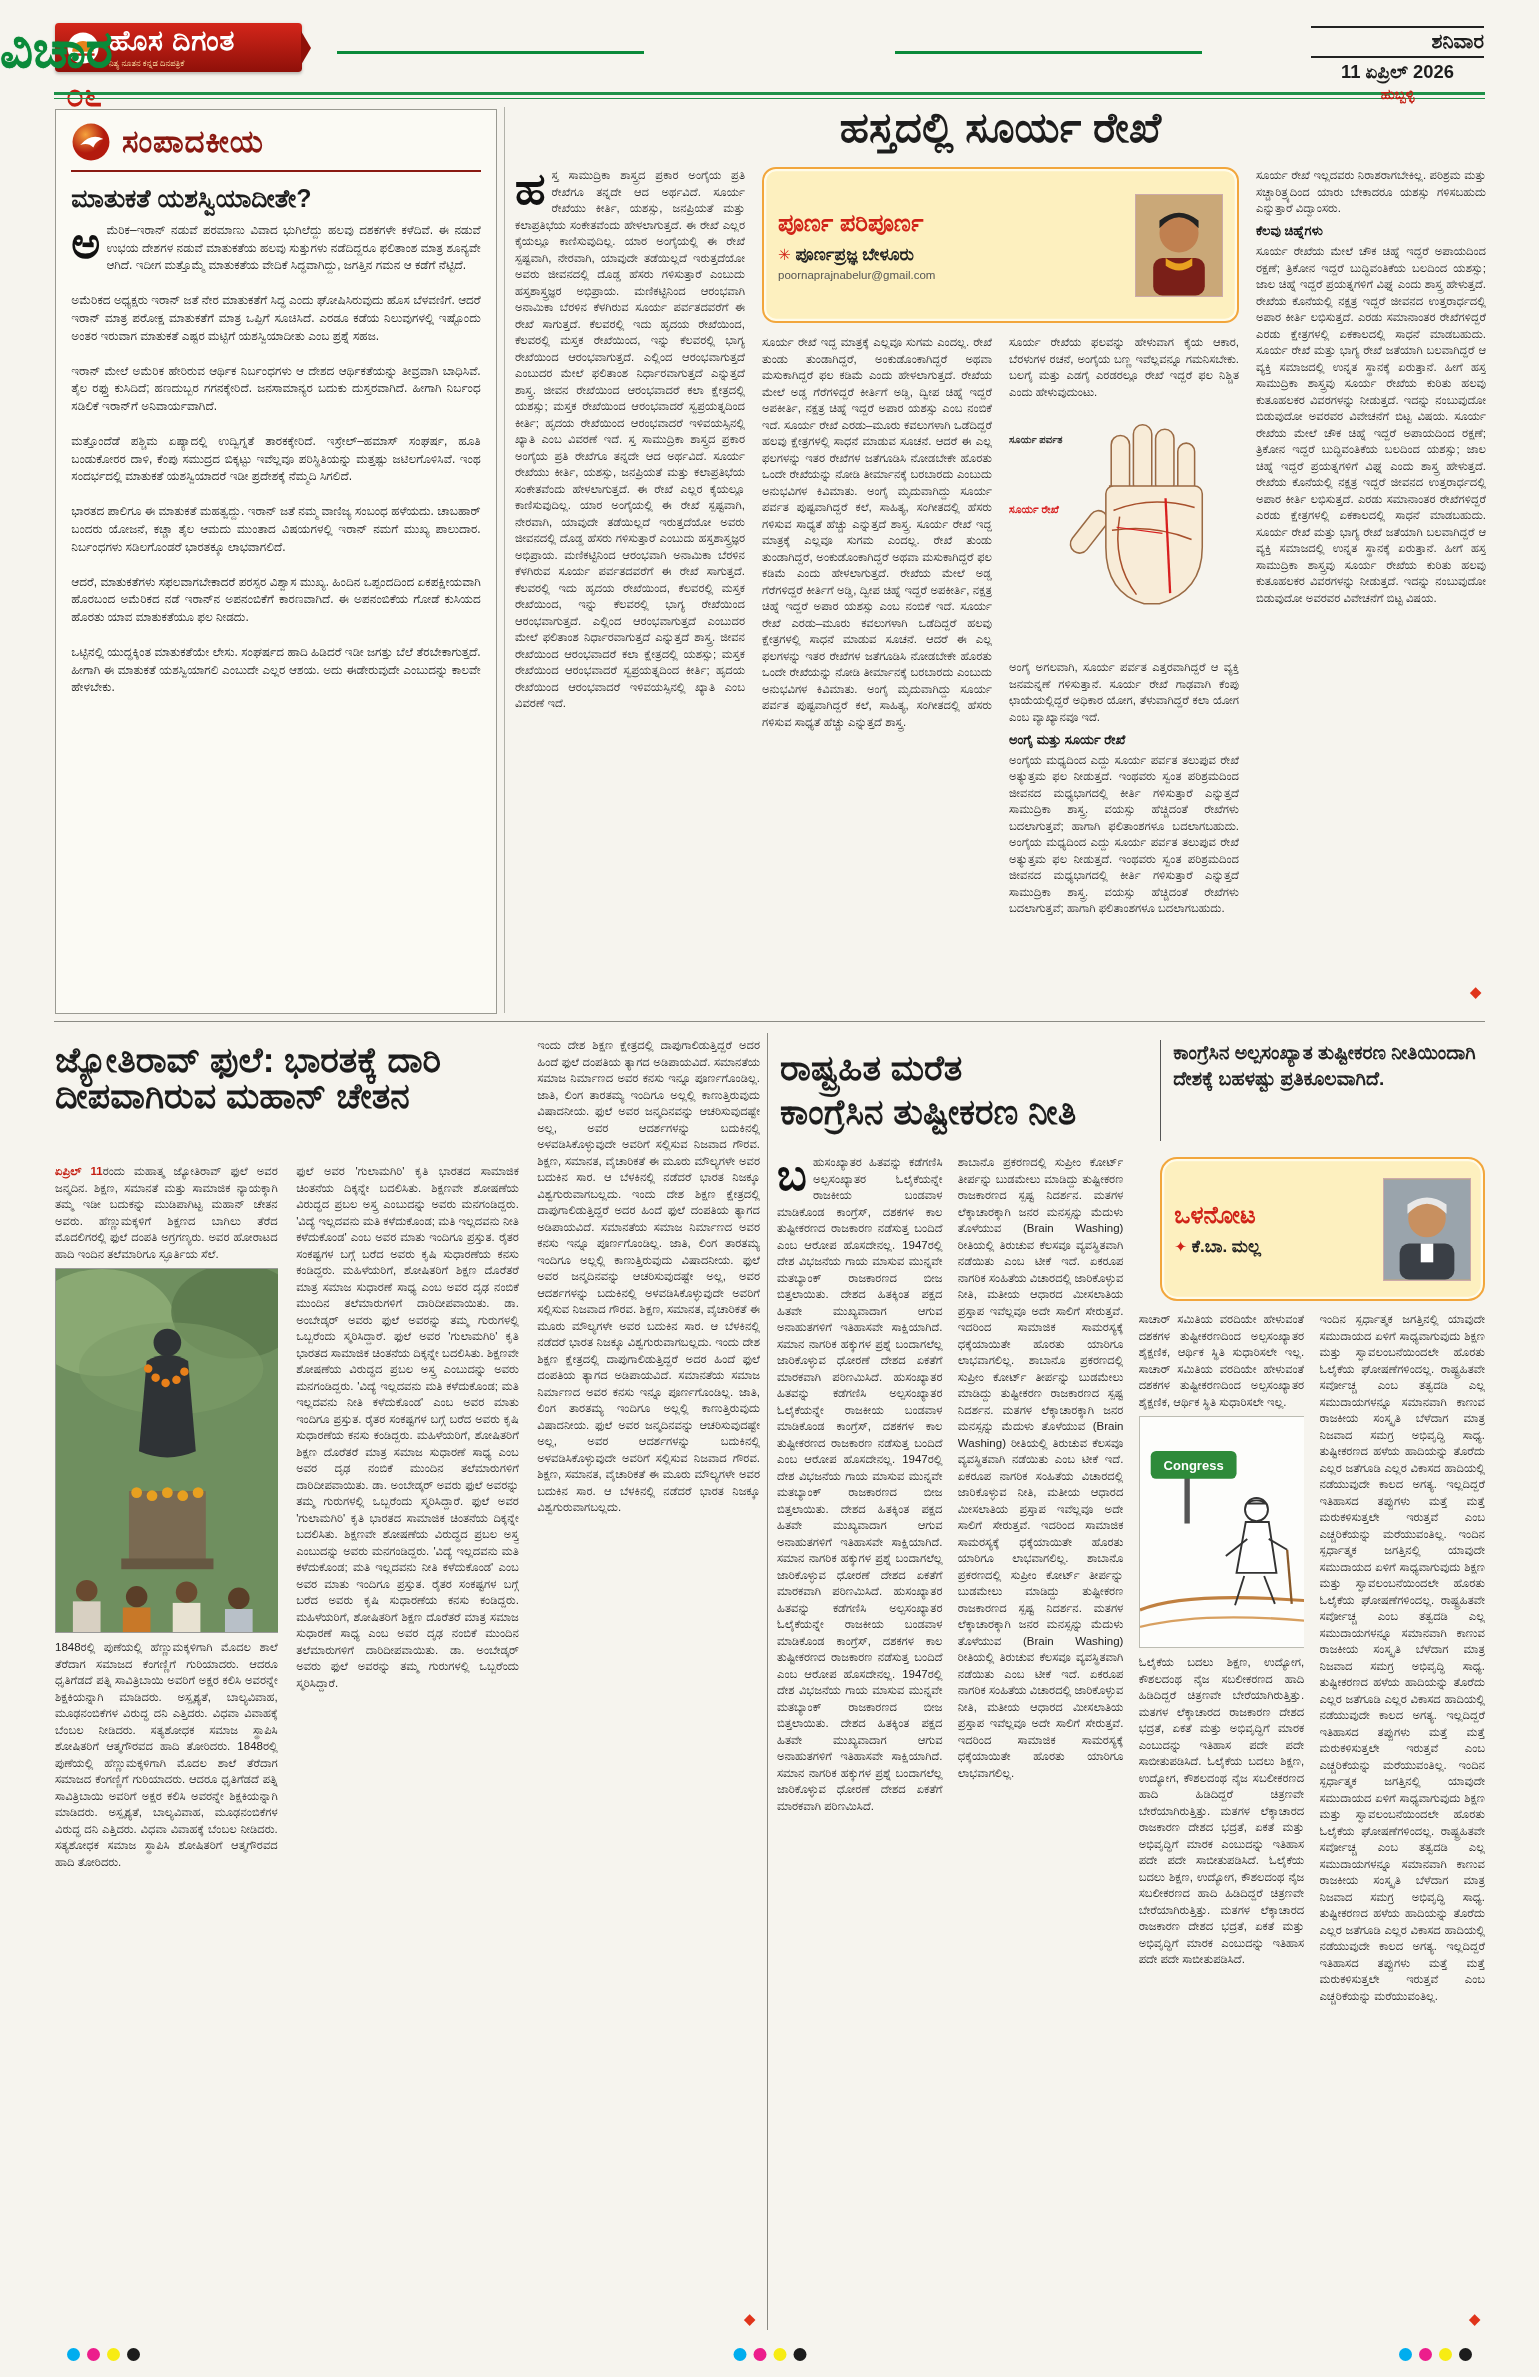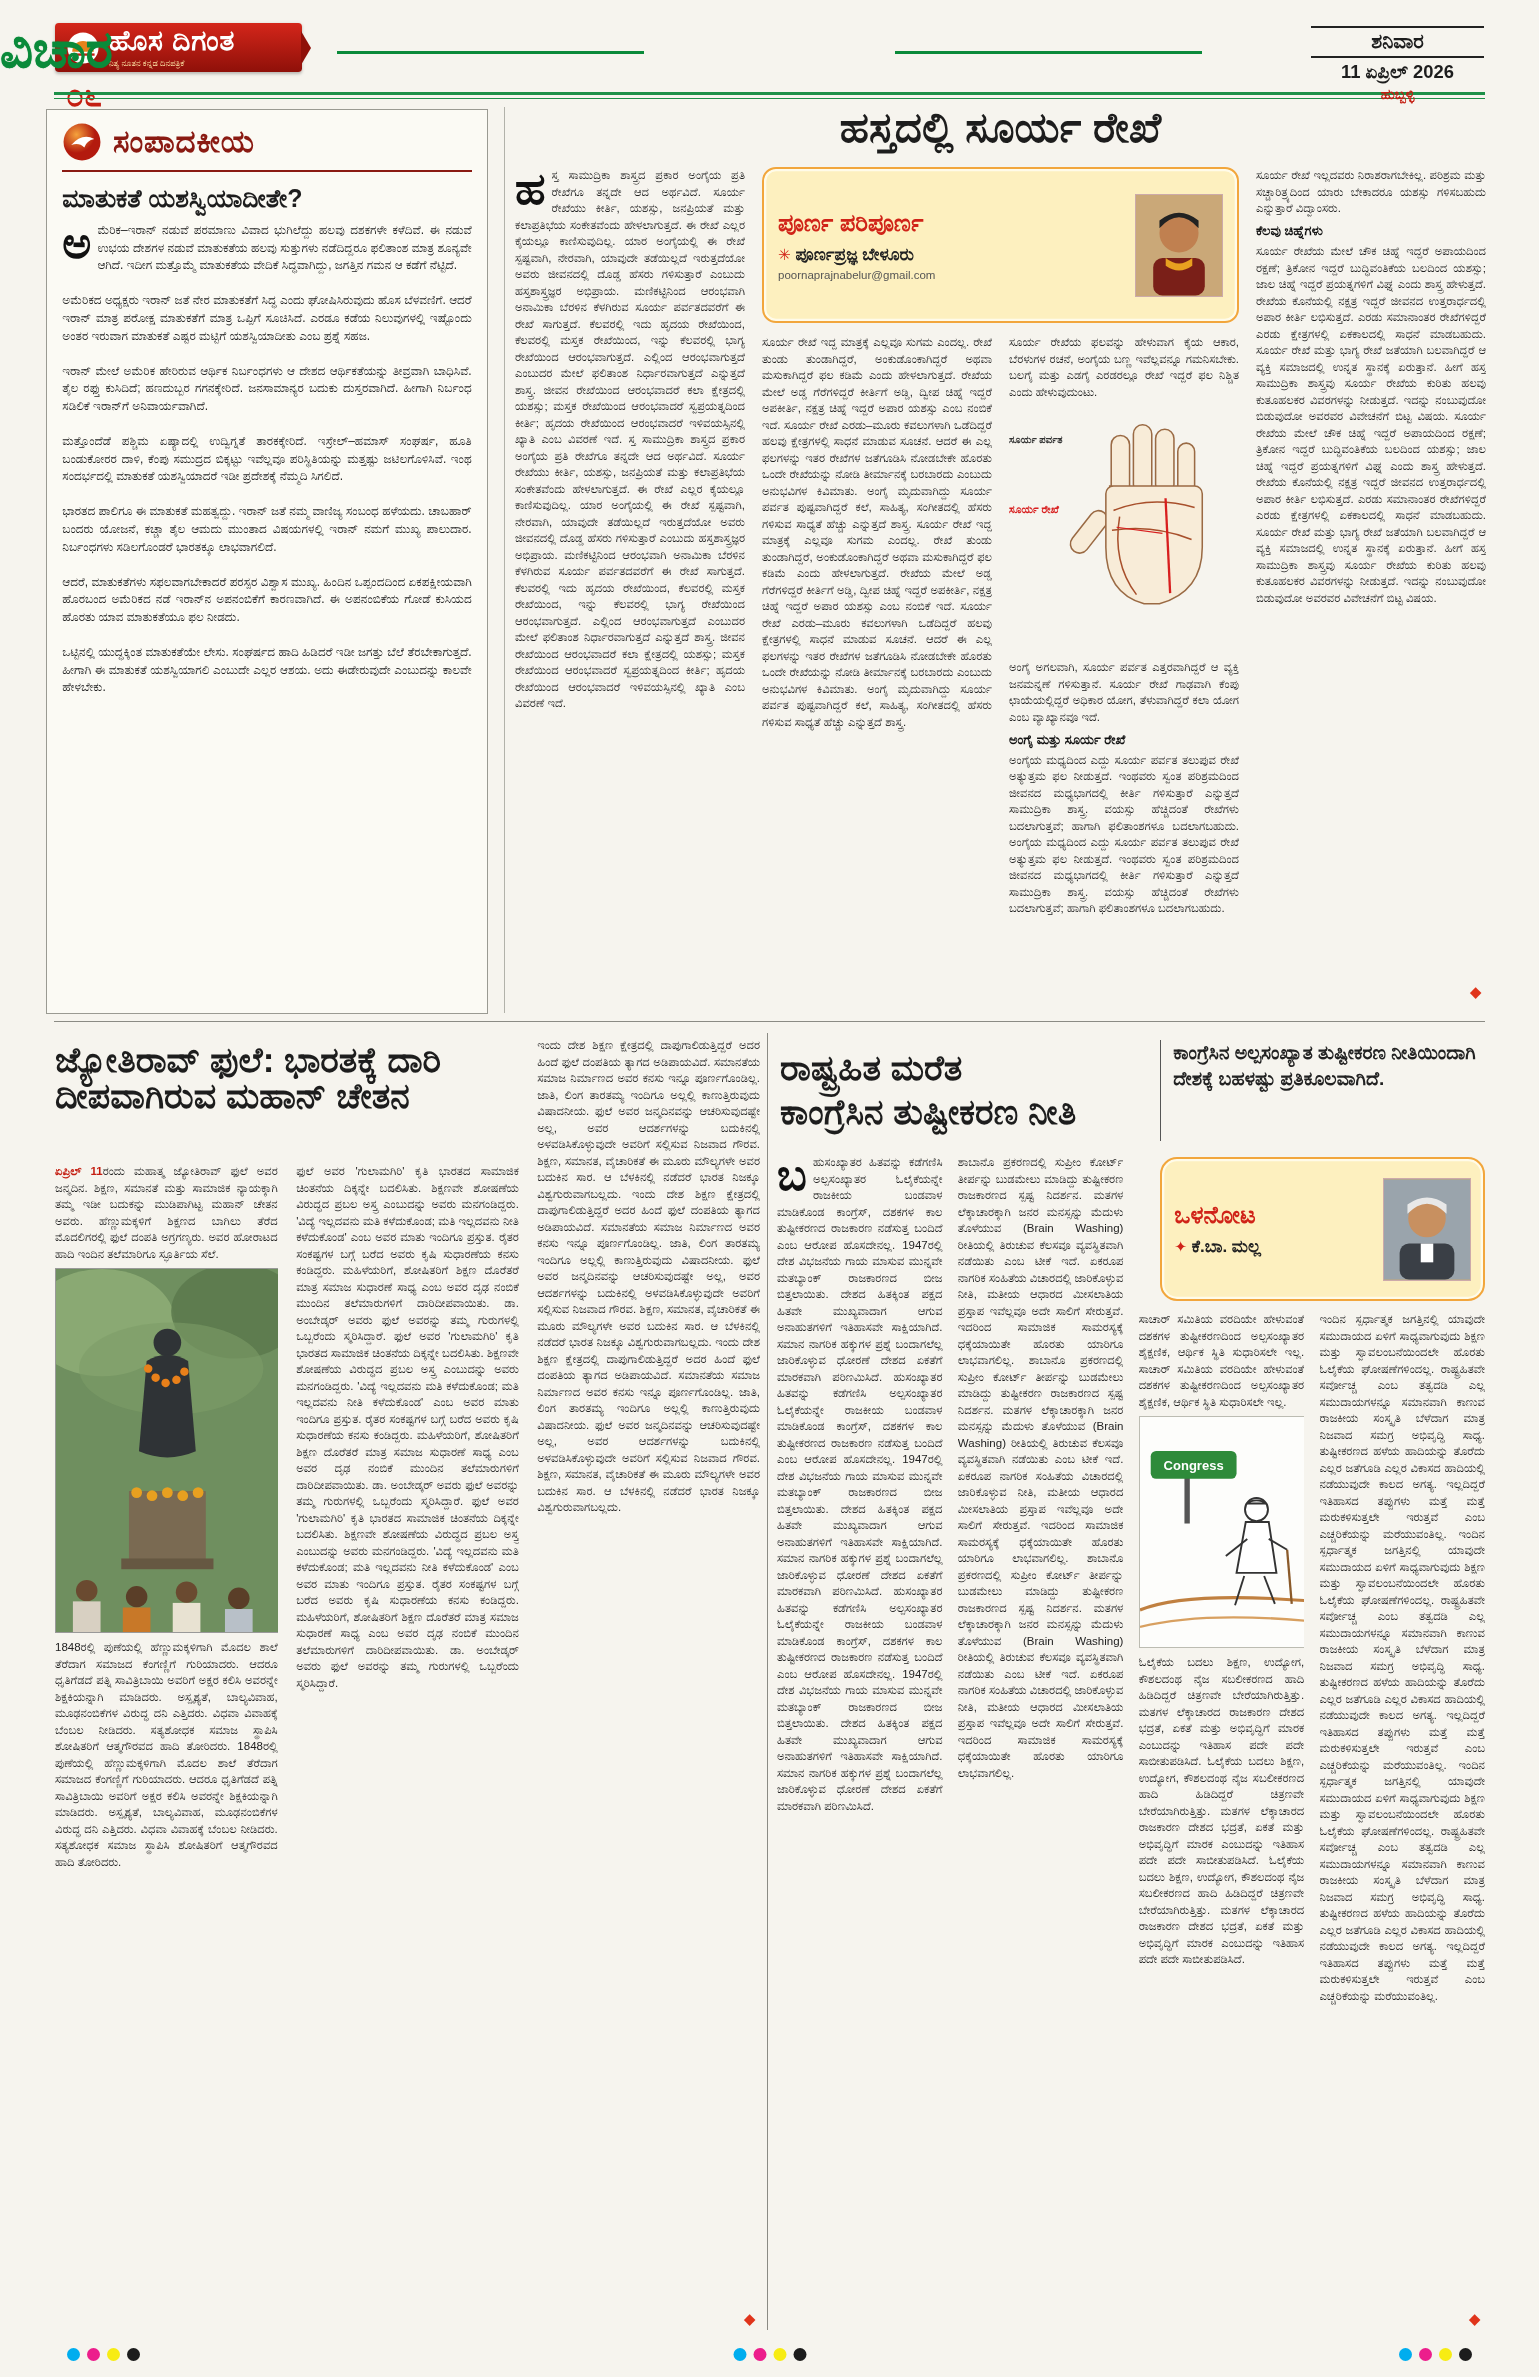--- a/index.html
+++ b/index.html
@@ -17,26 +17,26 @@
   .mast-title{font-size:28px;font-weight:800;color:#ffffff;letter-spacing:0.8px;}
   .mast-tag{font-size:8.4px;color:#ffe9a8;margin-top:3.8px;}
   .pagenum{position:absolute;left:66px;top:77px;font-size:32px;font-weight:800;color:#c41e12;}
   .vichar{position:absolute;left:0;right:0;top:20px;text-align:left;
     font-size:51px;font-weight:800;color:#0a8a3a;text-shadow:0 0 0.8px #0a8a3a;}
   .vline{position:absolute;top:51px;height:3.1px;background:#0a8a3a;}
   .vline.l{left:337px;width:307px;} .vline.r{right:337px;width:307px;}
   .top-rule{position:absolute;left:54px;right:54px;top:92px;border-top:3.1px solid #1d9048;}
   .top-rule2{position:absolute;left:54px;right:54px;top:98px;border-top:0.8px solid #1d9048;}
   .dateblock{position:absolute;right:55px;top:26px;width:173px;text-align:center;}
-  .db-day{font-size:20px;font-weight:800;border-top:2.3px solid #222;border-bottom:2.3px solid #222;padding:2.3px 0;}
+  .db-day{font-size:20px;font-weight:800;border-top:2.3px solid #222;border-bottom:2.3px solid #222;padding:2.3px 0;text-align:right;}
   .db-date{font-size:18.4px;font-weight:700;margin-top:3.8px;}
   .db-city{font-size:14px;color:#c41e12;font-weight:700;margin-top:2.3px;}
 
   
-  .editorial{position:absolute;left:46px;top:109px;width:442px;height:905px;
+  .editorial{position:absolute;left:55px;top:109px;width:442px;height:905px;
     border:0.8px solid #9a9a92;background:#fbfaf4;padding:12.3px 15.3px;box-sizing:border-box;}
   .ed-head{display:flex;align-items:center;gap:10.7px;border-bottom:2.3px double #8a1a12;padding-bottom:7.7px;}
   .ed-section{font-size:31px;font-weight:800;color:#8a1a12;letter-spacing:0.8px;}
   .ed-title{font-size:25px;font-weight:800;margin:12.3px 0 7.7px;}
   .ed-body{font-size:12px;line-height:17.6px;text-align:justify;white-space:pre-line;
     overflow:hidden;height:755px;color:#222;}
   .dropcap{float:left;font-size:44px;line-height:38px;font-weight:800;padding:2.3px 6.1px 0 0;color:#111;}
 
   
   .main-art{position:absolute;left:515px;top:104px;width:971px;height:909px;}

